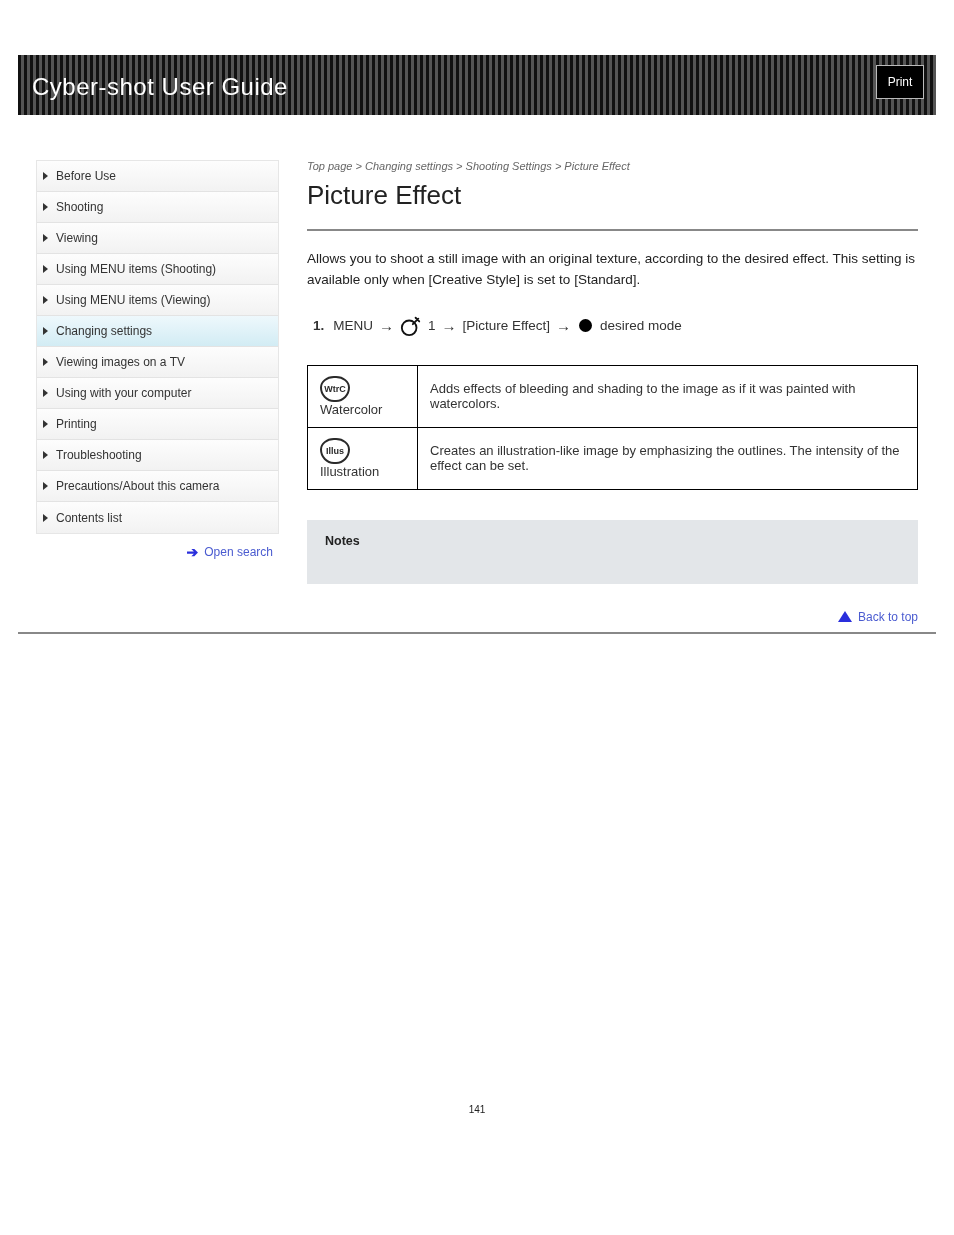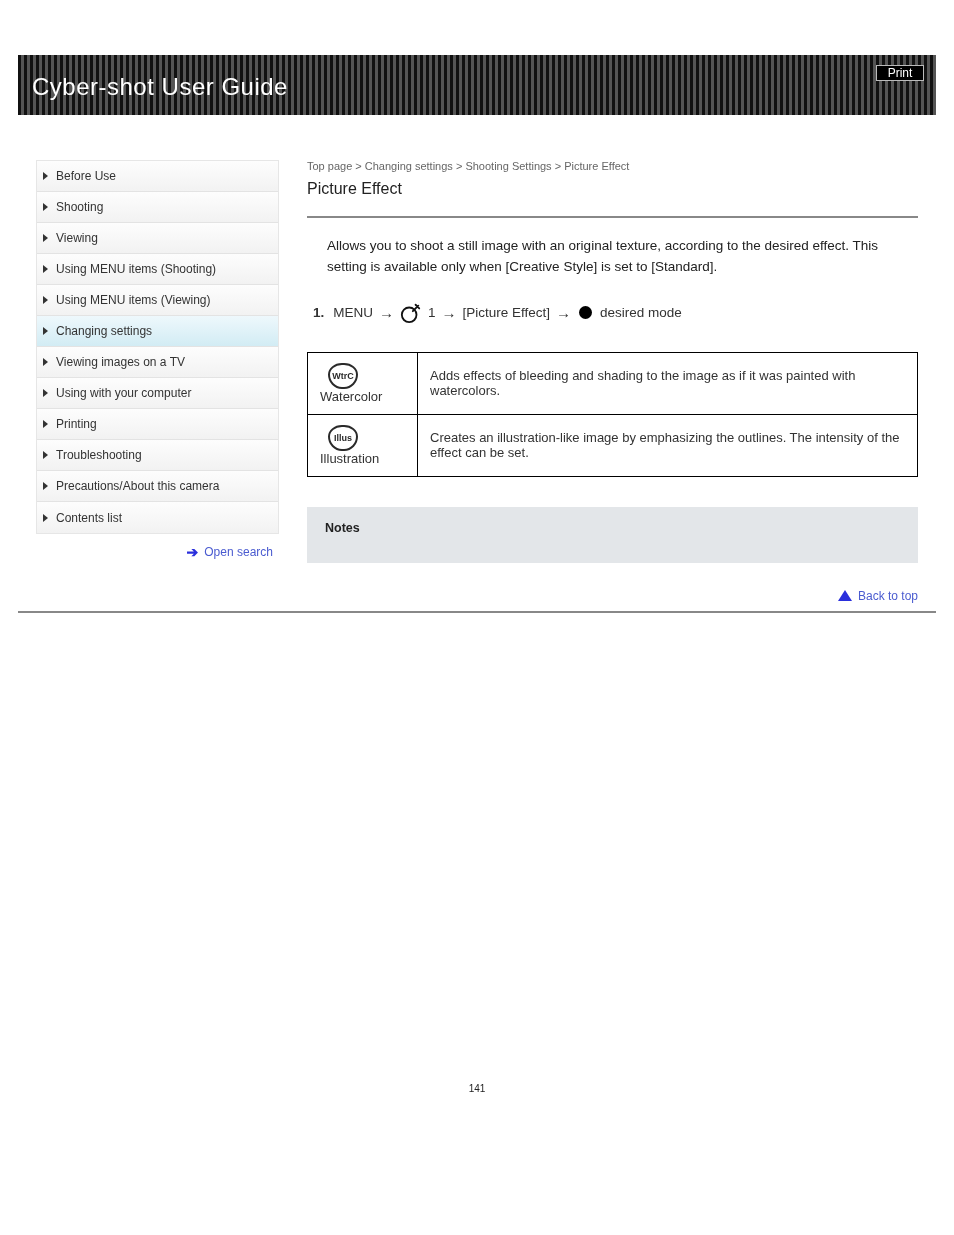--- a/index.html
+++ b/index.html
@@ -21,21 +21,21 @@
     top: 18px;
     color: #fff;
     font-size: 24px;
     letter-spacing: 0.5px;
   }
   .banner-print {
     position: absolute;
     right: 12px;
     top: 10px;
     width: 48px;
-    height: 16px;
+    height: 34px;
     border: 1px solid #bbb;
     background: #000;
     color: #fff;
     font-size: 12px;
     display: flex;
     align-items: center;
     justify-content: center;
     cursor: pointer;
   }
   .layout {
@@ -91,36 +91,35 @@
   .open-arrow {
     font-size: 14px;
     color: #2a2fdc;
     font-weight: bold;
   }
   
   .content {
     flex: 1 1 auto;
   }
   .page-title {
-    font-size: 16px;
+    font-size: 26px;
     font-weight: normal;
     color: #222;
     margin-bottom: 18px;
   }
   .rule {
     border: none;
     border-top: 2px solid #888;
     margin-bottom: 18px;
   }
   .intro {
     font-size: 13.5px;
     line-height: 1.55;
     color: #222;
     max-width: 640px;
-    margin-left: 20px;
   }
   .steps {
     margin-top: 24px;
     font-size: 13.5px;
   }
   .step {
     display: flex;
     align-items: center;
     flex-wrap: wrap;
     gap: 6px;
@@ -163,31 +162,30 @@
     display: inline-flex;
     align-items: center;
     justify-content: center;
     width: 30px; height: 26px;
     border: 2.4px solid #2a2a2a;
     border-radius: 50% 50% 50% 50% / 48% 48% 60% 60%;
     font-size: 9px;
     font-weight: bold;
     color: #2a2a2a;
     margin-right: 6px;
-    margin-left: 8px;
   }
   
   .note {
     margin-top: 30px;
     background: #e3e6e9;
     padding: 14px 18px 16px 18px;
     font-size: 12.5px;
     color: #222;
   }
-  .note-title { font-weight: bold; margin-bottom: 12px; }
+  .note-title { font-weight: bold; margin-bottom: 20px; }
   .note ul, .note ul ul { list-style: none; }
   .note > ul > li::before { content: "•"; margin-right: 8px; }
   .note ul ul { margin-left: 26px; margin-top: 4px; }
   .note ul ul li { margin-bottom: 2px; }
   .note ul ul li::before { content: "–"; margin-right: 8px; font-weight: bold; }
   
   .backtop {
     display: flex;
     justify-content: flex-end;
     align-items: center;
@@ -277,21 +275,21 @@
         <span>Contents list</span>
       </div>
     </nav>
     <div class="open-link">
       <span class="open-arrow">➔</span>
       <span>Open search</span>
     </div>
   </aside>
 
   <main class="content">
-    <div style="font-size:11px;color:#666;margin-bottom:8px;">Top page &gt; Changing settings &gt; Shooting Settings &gt; Picture Effect</div>
+    <div style="font-size:11px;color:#666;margin-bottom:8px;font-style:italic;">Top page &gt; Changing settings &gt; Shooting Settings &gt; Picture Effect</div>
     <h1 class="page-title">Picture Effect</h1>
     <hr class="rule">
     <p class="intro">Allows you to shoot a still image with an original texture, according to the desired effect. This setting is available only when [Creative Style] is set to [Standard].</p>
 
     <div class="steps">
       <div class="step">
         <span class="step-num">1.</span>
         <span>MENU</span>
         <span class="arrow">→</span>
         <span class="icon-edit">

